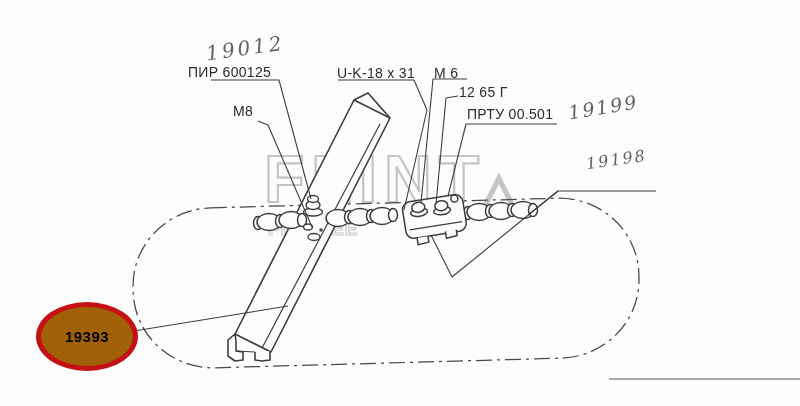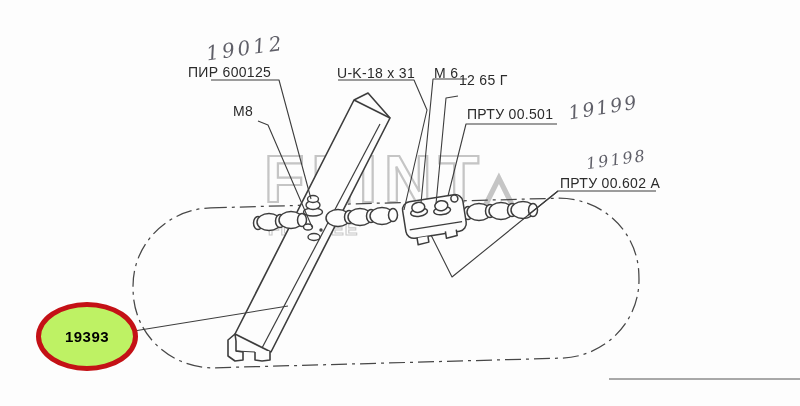--- a/index.html
+++ b/index.html
@@ -25,21 +25,21 @@
   
   .hw{position:absolute;z-index:2;font-family:"DejaVu Serif",serif;font-style:italic;
       color:#5f5f68;white-space:nowrap;}
   .hw-19012{left:206px;top:36px;font-size:20px;letter-spacing:3px;transform:rotate(-8deg);}
   .hw-19199{left:568px;top:96px;font-size:19px;letter-spacing:2px;transform:rotate(-9deg);}
   .hw-19198{left:586px;top:150px;font-size:16px;letter-spacing:2px;transform:rotate(-8deg);}
 
   
   .highlight{position:absolute;left:36px;top:302px;width:92px;height:59px;z-index:3;
              border:5px solid #c41116;border-radius:50%;
-             display:flex;align-items:center;justify-content:center;background:#bef264;}
+             display:flex;align-items:center;justify-content:center;background:#a16207;}
   .highlight span{font-weight:bold;font-size:15px;color:#000;letter-spacing:0.5px;}
 </style>
 </head>
 <body>
 
 <div id="stage">
 
   <div class="watermark">
     <div class="wm-main"><span>FLINT</span><span class="wm-tri">△</span></div>
     <div class="wm-sub">FLINT.EE</div>
@@ -117,23 +117,22 @@
       <path d="M656,191 L558,191 L528,215"></path>
       <path d="M558,191 L452,277 L431,235"></path>
       <path d="M258,121 L268,125 L312,227"></path>
       <path d="M134,331 L288,306"></path>
     </g>
   </svg>
 
   <div class="lbl" style="left:188px;top:64px">ПИР 600125</div>
   <div class="lbl" style="left:337px;top:65px">U-K-18 x 31</div>
   <div class="lbl" style="left:434px;top:65px">М 6</div>
-  <div class="lbl" style="left:459px;top:72px">12 65 Г</div>
+  <div class="lbl" style="left:459px;top:84px">12 65 Г</div>
   <div class="lbl" style="left:467px;top:106px">ПРТУ 00.501</div>
-  <div class="lbl" style="left:560px;top:175px">ПРТУ 00.602 А</div>
   <div class="lbl" style="left:233px;top:103px">М8</div>
 
   <div class="hw hw-19012">19012</div>
   <div class="hw hw-19199">19199</div>
   <div class="hw hw-19198">19198</div>
 
   <div class="highlight">
     <span>19393</span>
   </div>
 

